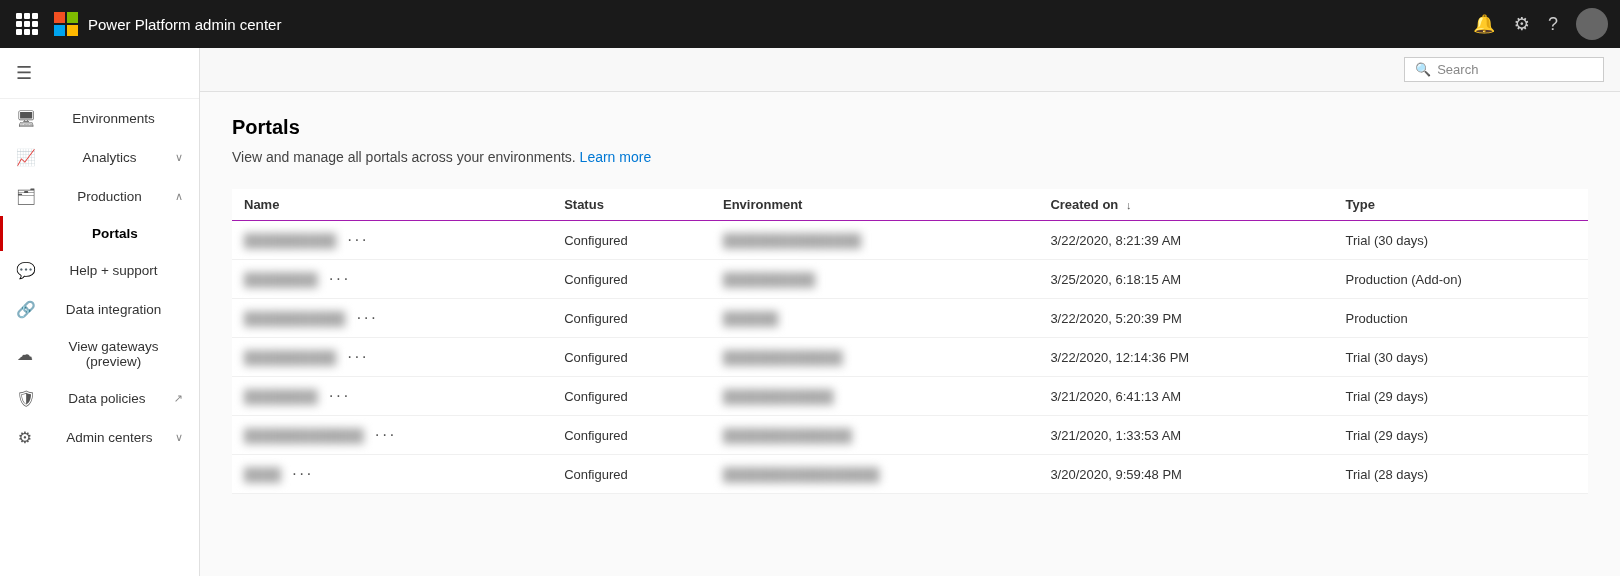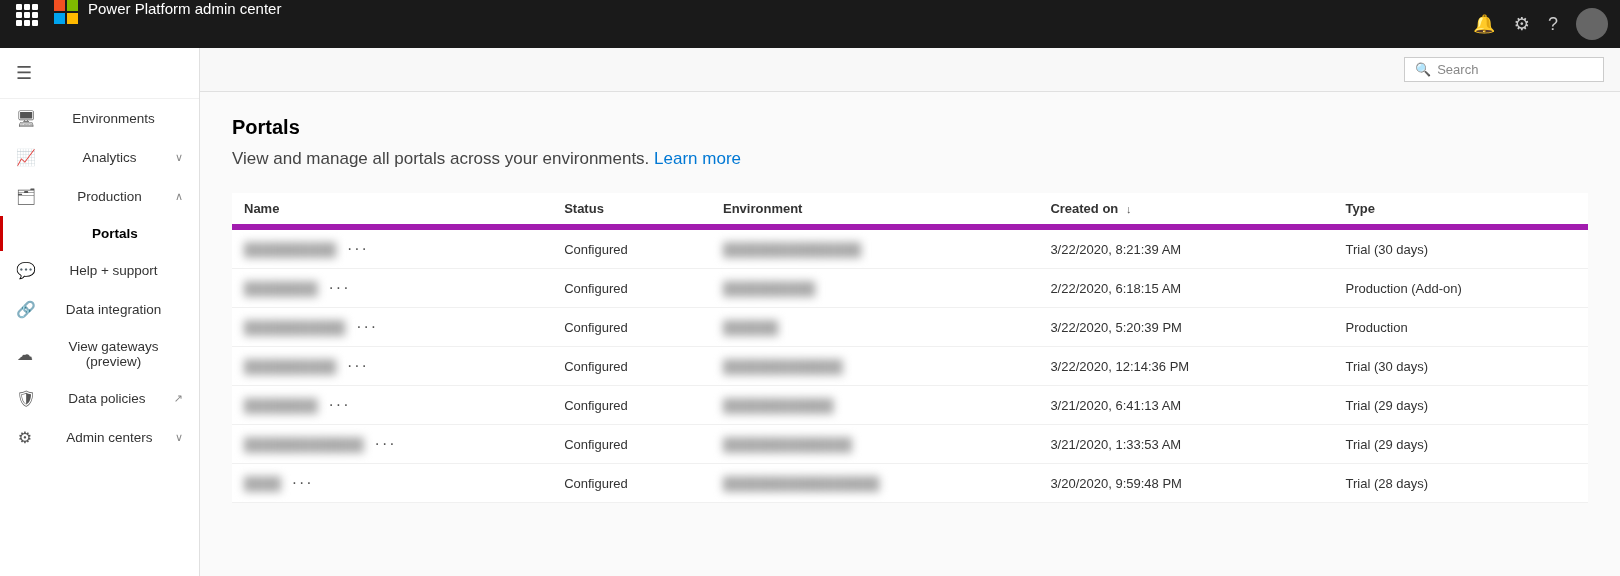--- a/index.html
+++ b/index.html
@@ -2,20 +2,21 @@
 <html><head>
   <meta charset="utf-8">
   <style>
     * { box-sizing: border-box; margin: 0; padding: 0; }
     body { font-family: 'Segoe UI', sans-serif; font-size: 14px; color: #333; display: flex; flex-direction: column; height: 576px; overflow: hidden; }
 
     
     .topbar {
       background: #1a1a1a;
       display: flex;
+      align-items: center;
       height: 48px;
       padding: 0 12px;
       flex-shrink: 0;
       color: #fff;
     }
     .topbar-waffle {
       margin-right: 12px;
       cursor: pointer;
       display: flex;
       align-items: center;
@@ -159,21 +160,21 @@
       flex: 1;
       overflow-y: auto;
     }
     .page-title {
       font-size: 20px;
       font-weight: 600;
       color: #000;
       margin-bottom: 10px;
     }
     .page-desc {
-      font-size: 17px;
+      font-size: 14px;
       color: #444;
       margin-bottom: 24px;
     }
     .page-desc a {
       color: #0078d4;
       text-decoration: none;
     }
     .table-container {
       background: #fff;
       width: 100%;
@@ -181,21 +182,21 @@
     table {
       width: 100%;
       border-collapse: collapse;
     }
     thead th {
       text-align: left;
       font-weight: 600;
       font-size: 13px;
       color: #333;
       padding: 8px 12px;
-      border-bottom: 6px solid #a21caf;
+      border-bottom: 1px solid #a21caf;
       background: #fff;
     }
     .sort-icon { margin-left: 4px; color: #555; font-size: 11px; }
     tbody tr {
       border-bottom: 1px solid #f0f0f0;
     }
     tbody td {
       padding: 10px 12px;
       font-size: 13px;
       color: #333;
@@ -351,21 +352,21 @@
       <td>Trial (30 days)</td>
     </tr>
               <tr>
       <td>
         <span class="blurred">████████</span>
         &nbsp;
         <span class="ellipsis-btn">···</span>
       </td>
       <td>Configured</td>
       <td><span class="blurred">██████████</span></td>
-      <td>2/22/2020, 6:18:15 AM</td>
+      <td>3/25/2020, 6:18:15 AM</td>
       <td>Production (Add-on)</td>
     </tr>
               <tr>
       <td>
         <span class="blurred">███████████</span>
         &nbsp;
         <span class="ellipsis-btn">···</span>
       </td>
       <td>Configured</td>
       <td><span class="blurred">██████</span></td>

